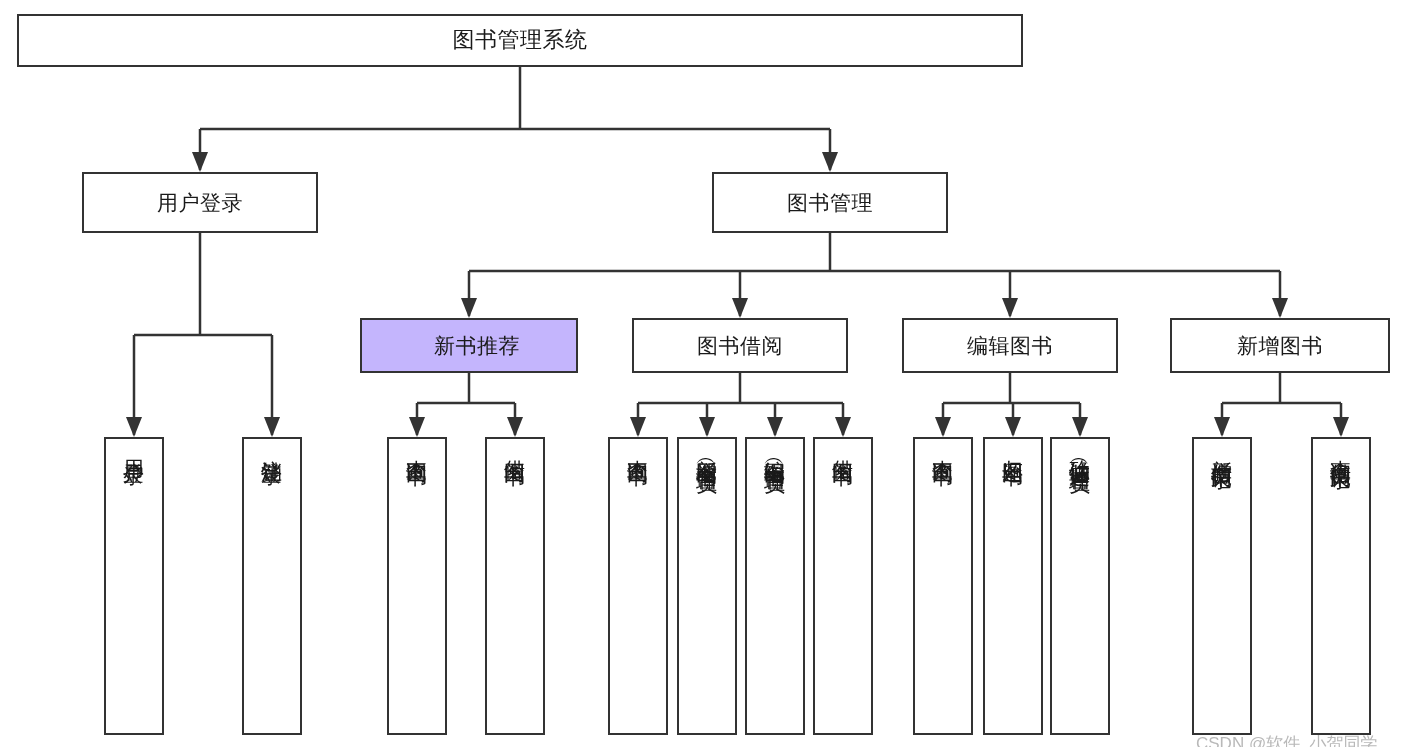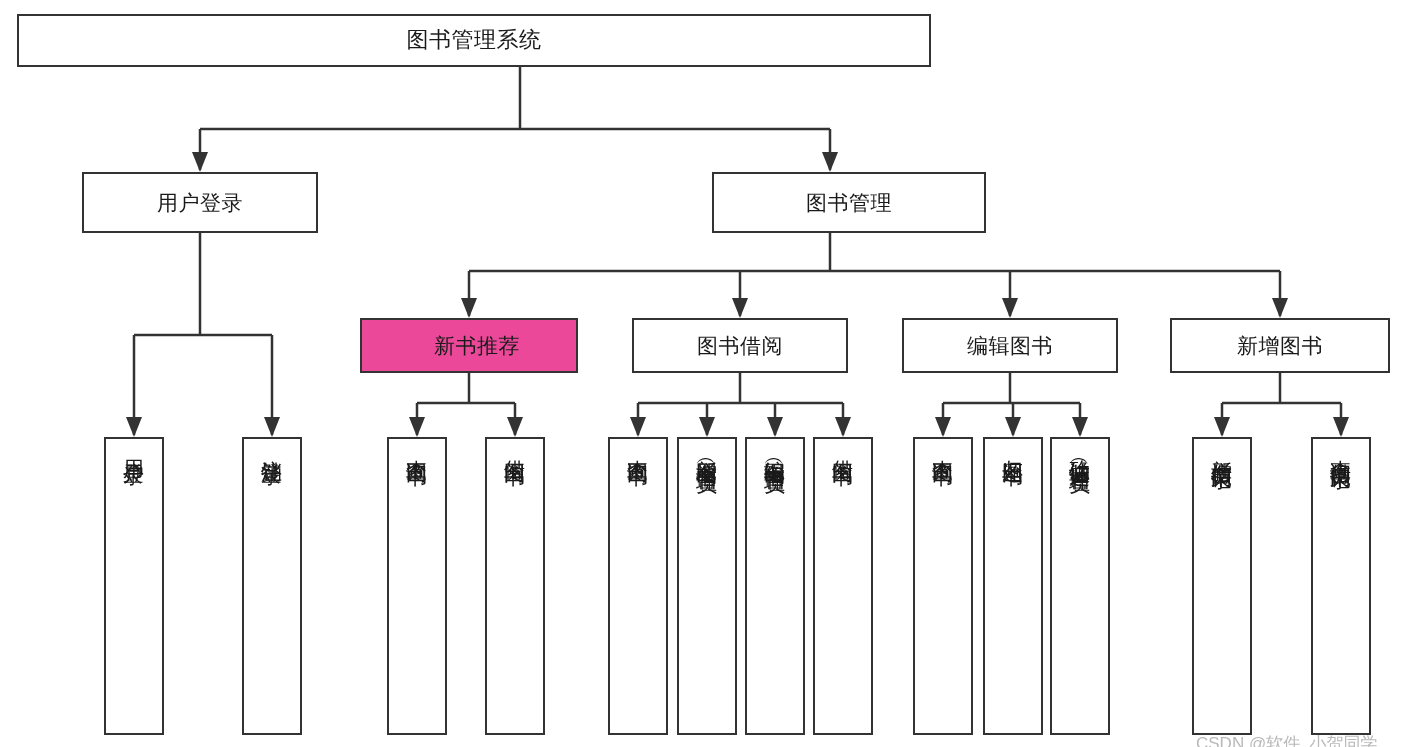--- a/index.html
+++ b/index.html
@@ -136,30 +136,30 @@
       <line x1="1080" y1="403" x2="1080" y2="435" class="connector-line" stroke="#333333"></line>
       <polygon points="1072,417 1088,417 1080,437" class="arrow-head" fill="#333333"></polygon>
       <line x1="1280" y1="373" x2="1280" y2="403" class="connector-line" stroke="#333333"></line>
       <line x1="1222" y1="403" x2="1341" y2="403" class="connector-line" stroke="#333333"></line>
       <line x1="1222" y1="403" x2="1222" y2="435" class="connector-line" stroke="#333333"></line>
       <polygon points="1214,417 1230,417 1222,437" class="arrow-head" fill="#333333"></polygon>
       <line x1="1341" y1="403" x2="1341" y2="435" class="connector-line" stroke="#333333"></line>
       <polygon points="1333,417 1349,417 1341,437" class="arrow-head" fill="#333333"></polygon>
     </svg>
   <div id="node-layer">
-      <div class="node-box horizontal root" style="left: 17px; top: 14px; width: 914px; height: 53px; border-color: rgb(51, 51, 51); background: rgb(255, 255, 255);">
+      <div class="node-box horizontal root" style="left: 17px; top: 14px; width: 1006px; height: 53px; border-color: rgb(51, 51, 51); background: rgb(255, 255, 255);">
         <span class="node-label" style="color: rgb(26, 26, 26);">图书管理系统</span>
       </div>
       <div class="node-box horizontal" style="left: 82px; top: 172px; width: 236px; height: 61px; border-color: rgb(51, 51, 51); background: rgb(255, 255, 255);">
         <span class="node-label" style="color: rgb(26, 26, 26);">用户登录</span>
       </div>
-      <div class="node-box horizontal" style="left: 712px; top: 172px; width: 274px; height: 61px; border-color: rgb(51, 51, 51); background: rgb(255, 255, 255);">
+      <div class="node-box horizontal" style="left: 712px; top: 172px; width: 236px; height: 61px; border-color: rgb(51, 51, 51); background: rgb(255, 255, 255);">
         <span class="node-label" style="color: rgb(26, 26, 26);">图书管理</span>
       </div>
-      <div class="node-box horizontal" style="left: 360px; top: 318px; width: 218px; height: 55px; border-color: rgb(51, 51, 51); background: #ec4899; padding-left: 16px;">
+      <div class="node-box horizontal" style="left: 360px; top: 318px; width: 218px; height: 55px; border-color: rgb(51, 51, 51); background: #c4b5fd; padding-left: 16px;">
         <span class="node-label" style="color: rgb(26, 26, 26);">新书推荐</span>
       </div>
       <div class="node-box horizontal" style="left: 632px; top: 318px; width: 216px; height: 55px; border-color: rgb(51, 51, 51); background: rgb(255, 255, 255);">
         <span class="node-label" style="color: rgb(26, 26, 26);">图书借阅</span>
       </div>
       <div class="node-box horizontal" style="left: 902px; top: 318px; width: 216px; height: 55px; border-color: rgb(51, 51, 51); background: rgb(255, 255, 255);">
         <span class="node-label" style="color: rgb(26, 26, 26);">编辑图书</span>
       </div>
       <div class="node-box horizontal" style="left: 1170px; top: 318px; width: 220px; height: 55px; border-color: rgb(51, 51, 51); background: rgb(255, 255, 255);">
         <span class="node-label" style="color: rgb(26, 26, 26);">新增图书</span>

